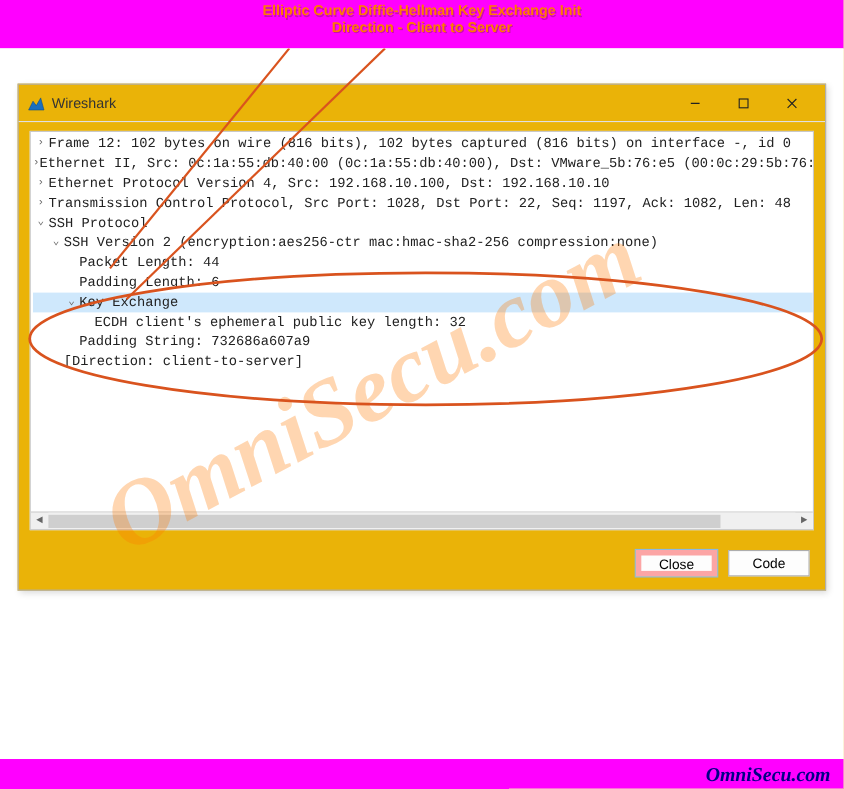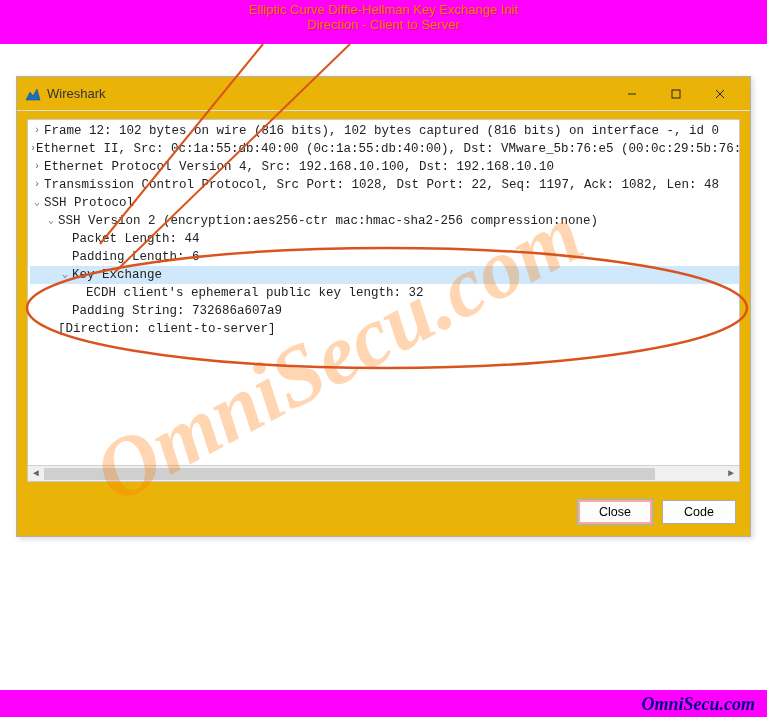--- a/index.html
+++ b/index.html
@@ -18,21 +18,21 @@
     width: 100%;
     position: relative;
   }
   .top-annotation {
     position: absolute;
     top: 2px;
     left: 0;
     right: 0;
     text-align: center;
     font-size: 13px;
-    font-weight: normal;
+    font-weight: bold;
     color: #ff7a00;
     line-height: 15px;
     text-shadow: 1px 1px 0 rgba(80,40,0,0.3);
   }
   .bottom-banner {
     background: #ff00ff;
     height: 27px;
     width: 100%;
     position: absolute;
     bottom: 0;
@@ -164,21 +164,21 @@
   }
   .button-bar button {
     width: 74px;
     height: 24px;
     font-size: 12.5px;
     background: #fdfdfd;
     border: 1px solid #adadad;
     cursor: pointer;
   }
   .button-bar button.primary {
-    border: 2px solid #fca5a5;
+    border: 5px solid #fca5a5;
     outline: 1px solid #8cb9e0;
     margin-left: 44px;
   }
   .watermark {
     position: absolute;
     top: 260px;
     left: 70px;
     font-family: "Times New Roman", serif;
     font-size: 85px;
     font-style: italic;

